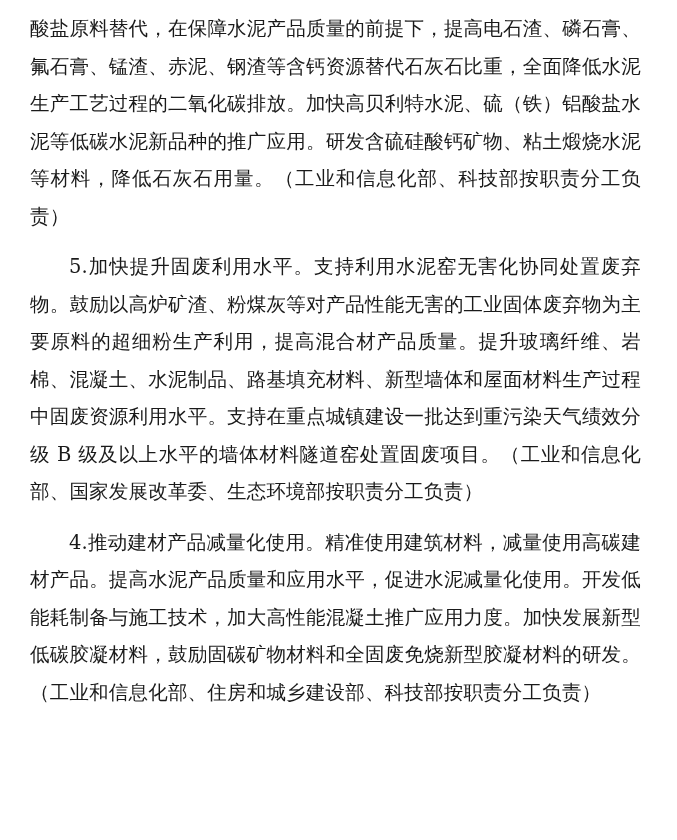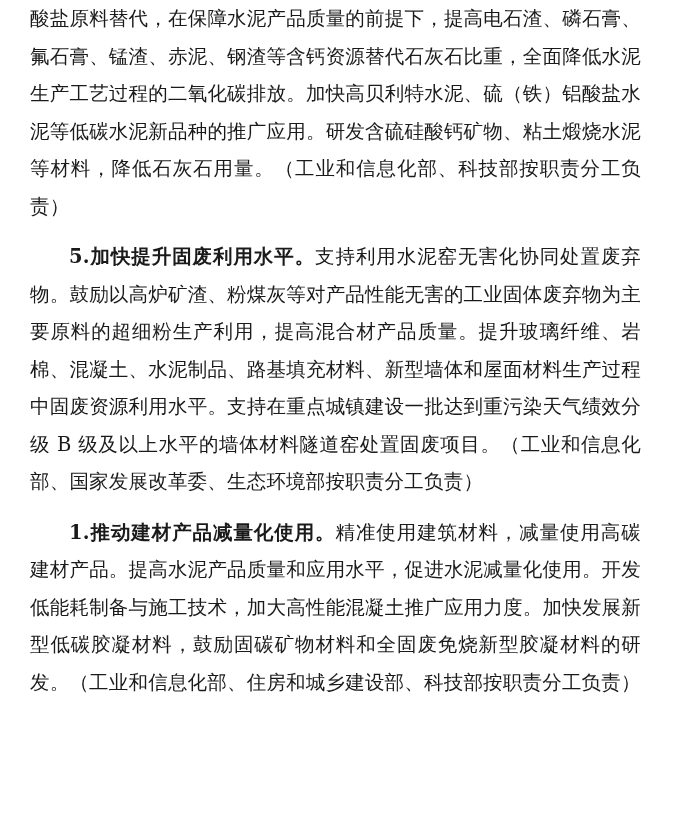--- a/index.html
+++ b/index.html
@@ -12,51 +12,51 @@
     background: #ffffff;
     font-family: "DejaVu Serif", "Liberation Serif", serif;
     color: #1a1a1a;
     overflow: hidden;
   }
   .page {
     position: relative;
     width: 677px;
     height: 840px;
     box-sizing: border-box;
-    padding: 0 36px 0 30px;
+    padding: 10px 36px 0 30px;
   }
   .para {
     font-size: 19.5px;
     line-height: 37.5px;
     text-align: justify;
     text-justify: inter-ideograph;
     letter-spacing: 0.2px;
     margin: 0;
   }
   .para + .para {
     margin-top: 13px;
   }
   .indent {
     text-indent: 39px;
   }
   .lead {
-    font-weight: bold;
+    font-weight: normal;
   }
 </style>
 </head>
 <body>
 
 <div class="page">
 
   <p class="para">
     <span>酸盐原料替代，在保障水泥产品质量的前提下，提高电石渣、磷石膏、氟石膏、锰渣、赤泥、钢渣等含钙资源替代石灰石比重，全面降低水泥生产工艺过程的二氧化碳排放。加快高贝利特水泥、硫（铁）铝酸盐水泥等低碳水泥新品种的推广应用。研发含硫硅酸钙矿物、粘土煅烧水泥等材料，降低石灰石用量。（工业和信息化部、科技部按职责分工负责）</span>
   </p>
 
   <p class="para indent">
     <span class="lead">5.加快提升固废利用水平。</span><span>支持利用水泥窑无害化协同处置废弃物。鼓励以高炉矿渣、粉煤灰等对产品性能无害的工业固体废弃物为主要原料的超细粉生产利用，提高混合材产品质量。提升玻璃纤维、岩棉、混凝土、水泥制品、路基填充材料、新型墙体和屋面材料生产过程中固废资源利用水平。支持在重点城镇建设一批达到重污染天气绩效分级 B 级及以上水平的墙体材料隧道窑处置固废项目。（工业和信息化部、国家发展改革委、生态环境部按职责分工负责）</span>
   </p>
 
   <p class="para indent">
-    <span class="lead">1.推动建材产品减量化使用。</span><span>精准使用建筑材料，减量使用高碳建材产品。提高水泥产品质量和应用水平，促进水泥减量化使用。开发低能耗制备与施工技术，加大高性能混凝土推广应用力度。加快发展新型低碳胶凝材料，鼓励固碳矿物材料和全固废免烧新型胶凝材料的研发。（工业和信息化部、住房和城乡建设部、科技部按职责分工负责）</span>
+    <span class="lead">4.推动建材产品减量化使用。</span><span>精准使用建筑材料，减量使用高碳建材产品。提高水泥产品质量和应用水平，促进水泥减量化使用。开发低能耗制备与施工技术，加大高性能混凝土推广应用力度。加快发展新型低碳胶凝材料，鼓励固碳矿物材料和全固废免烧新型胶凝材料的研发。（工业和信息化部、住房和城乡建设部、科技部按职责分工负责）</span>
   </p>
 
 
 </div>
 
 </body></html>

